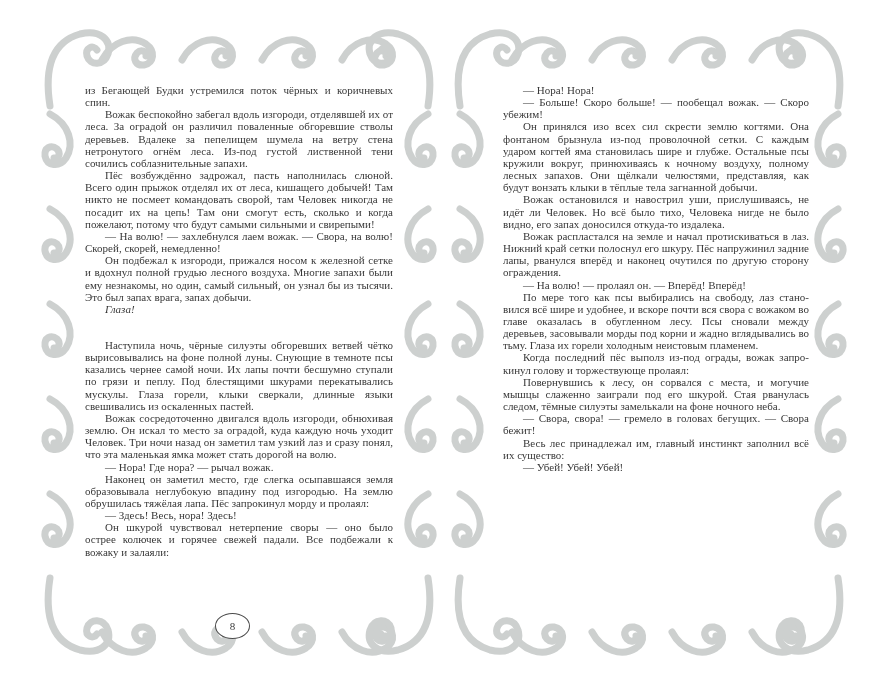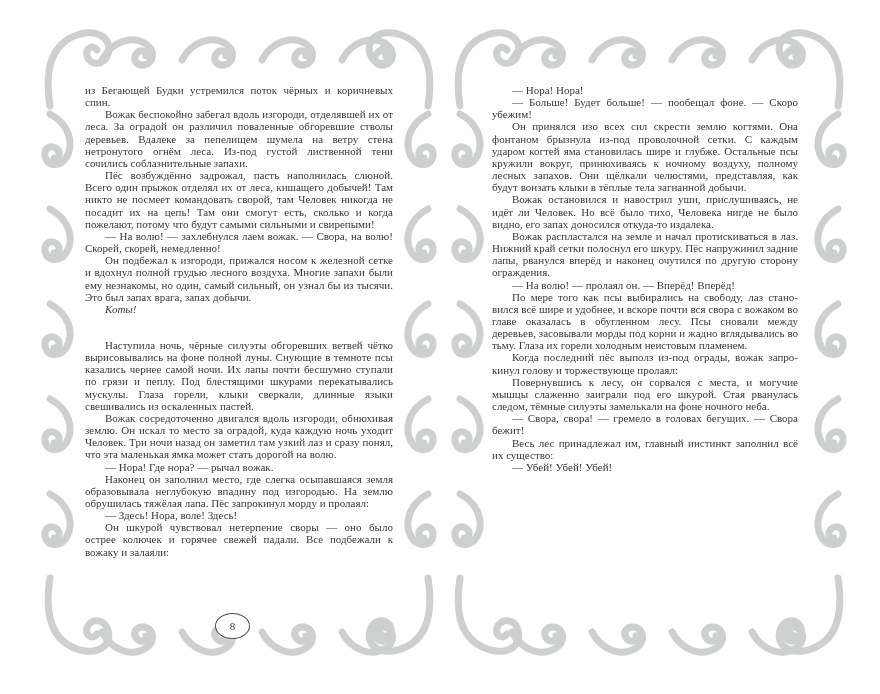--- a/index.html
+++ b/index.html
@@ -21,21 +21,21 @@
   .page-left{left:38px;}
   .page-right{left:448px;}
   .text-block{
     position:absolute;top:62px;
     font-size:11px;line-height:12.15px;
     text-align:justify;
     hyphens:manual;
     -webkit-hyphens:manual;
   }
   .page-left .text-block{left:47px;width:308px;height:528px;overflow:hidden;}
-  .page-right .text-block{left:44px;width:306px;height:528px;overflow:hidden;}
+  .page-right .text-block{left:55px;width:306px;height:528px;overflow:hidden;}
   .para{margin:0;text-indent:20px;}
   .para.no-indent{text-indent:0;}
   .para.italic{font-style:italic;}
   .para.scene-break{height:24px;text-indent:0;}
   .page-number-badge{
     position:absolute;left:177px;top:591px;width:35px;height:26px;
     border:1.4px solid #4a4a4a;border-radius:50%;
     display:flex;align-items:center;justify-content:center;
     font-size:11px;color:var(--text);background:var(--bg);
   }
@@ -100,38 +100,38 @@
     </g>
 </svg>
 
 <div class="page page-left">
   <div class="text-block">
       <p class="para no-indent">из Бегающей Будки устремился поток чёрных и коричне­вых спин.</p>
       <p class="para">Вожак беспокойно забегал вдоль изгороди, отделявшей их от леса. За оградой он различил поваленные обгоревшие стволы деревьев. Вдалеке за пепелищем шумела на ветру сте­на нетронутого огнём леса. Из-под густой лиственной тени сочились соблазнительные запахи.</p>
       <p class="para">Пёс возбуждённо задрожал, пасть наполнилась слюной. Всего один прыжок отделял их от леса, кишащего добычей! Там никто не посмеет командовать сворой, там Человек ни­когда не посадит их на цепь! Там они смогут есть, сколько и когда пожелают, потому что будут самыми сильными и сви­репыми!</p>
       <p class="para">— На волю! — захлебнулся лаем вожак. — Свора, на волю! Скорей, скорей, немедленно!</p>
       <p class="para">Он подбежал к изгороди, прижался носом к железной сет­ке и вдохнул полной грудью лесного воздуха. Многие запахи были ему незнакомы, но один, самый сильный, он узнал бы из тысячи. Это был запах врага, запах добычи.</p>
-      <p class="para italic">Коты!</p>
+      <p class="para italic">Глаза!</p>
       <p class="para scene-break"></p>
       <p class="para">Наступила ночь, чёрные силуэты обгоревших ветвей чётко вырисовывались на фоне полной луны. Снующие в темноте псы казались чернее самой ночи. Их лапы почти бесшумно ступали по грязи и пеплу. Под блестящими шкурами перека­тывались мускулы. Глаза горели, клыки сверкали, длинные языки свешивались из оскаленных пастей.</p>
       <p class="para">Вожак сосредоточенно двигался вдоль изгороди, обнюхивая землю. Он искал то место за оградой, куда каждую ночь уходит Человек. Три ночи назад он заметил там узкий лаз и сразу по­нял, что эта маленькая ямка может стать дорогой на волю.</p>
       <p class="para">— Нора! Где нора? — рычал вожак.</p>
-      <p class="para">Наконец он заполнил место, где слегка осыпавшаяся зем­ля образовывала неглубокую впадину под изгородью. На землю обрушилась тяжёлая лапа. Пёс запрокинул морду и пролаял:</p>
-      <p class="para">— Здесь! Нора, воле! Здесь!</p>
+      <p class="para">Наконец он заметил место, где слегка осыпавшаяся зем­ля образовывала неглубокую впадину под изгородью. На землю обрушилась тяжёлая лапа. Пёс запрокинул морду и пролаял:</p>
+      <p class="para">— Здесь! Весь, нора! Здесь!</p>
       <p class="para">Он шкурой чувствовал нетерпение своры — оно было острее колючек и горячее свежей падали. Все подбежали к вожаку и залаяли:</p>
     </div>
   <div class="page-number-badge">
     <span>8</span>
   </div>
 </div>
 
 <div class="page page-right">
   <div class="text-block">
       <p class="para">— Нора! Нора!</p>
-      <p class="para">— Больше! Будет больше! — пообещал фоне. — Скоро убежим!</p>
+      <p class="para">— Больше! Скоро больше! — пообещал вожак. — Скоро убежим!</p>
       <p class="para">Он принялся изо всех сил скрести землю когтями. Она фонтаном брызнула из-под проволочной сетки. С каждым ударом когтей яма становилась шире и глубже. Остальные псы кружили вокруг, принюхиваясь к ночному воздуху, пол­ному лесных запахов. Они щёлкали челюстями, представляя, как будут вонзать клыки в тёплые тела загнанной добычи.</p>
       <p class="para">Вожак остановился и навострил уши, прислушиваясь, не идёт ли Человек. Но всё было тихо, Человека нигде не было видно, его запах доносился откуда-то издалека.</p>
       <p class="para">Вожак распластался на земле и начал протискиваться в лаз. Нижний край сетки полоснул его шкуру. Пёс напружи­нил задние лапы, рванулся вперёд и наконец очутился по другую сторону ограждения.</p>
       <p class="para">— На волю! — пролаял он. — Вперёд! Вперёд!</p>
       <p class="para">По мере того как псы выбирались на свободу, лаз стано­вился всё шире и удобнее, и вскоре почти вся свора с во­жаком во главе оказалась в обугленном лесу. Псы сновали между деревьев, засовывали морды под корни и жадно вгля­дывались во тьму. Глаза их горели холодным неистовым пла­менем.</p>
       <p class="para">Когда последний пёс выполз из-под ограды, вожак запро­кинул голову и торжествующе пролаял:</p>
       <p class="para">Повернувшись к лесу, он сорвался с места, и могучие мышцы слаженно заиграли под его шкурой. Стая рванулась следом, тёмные силуэты замелькали на фоне ночного неба.</p>
       <p class="para">— Свора, свора! — гремело в головах бегущих. — Свора бежит!</p>
       <p class="para">Весь лес принадлежал им, главный инстинкт заполнил всё их существо:</p>
       <p class="para">— Убей! Убей! Убей!</p>

